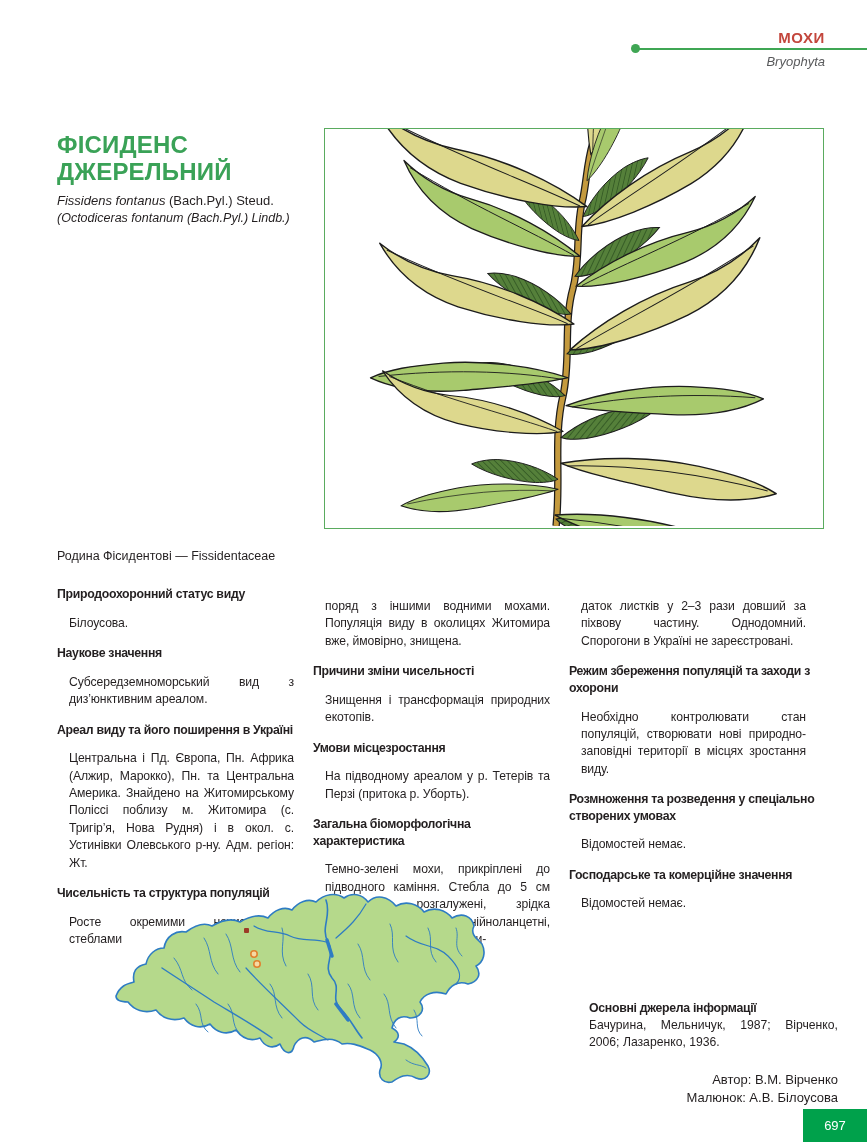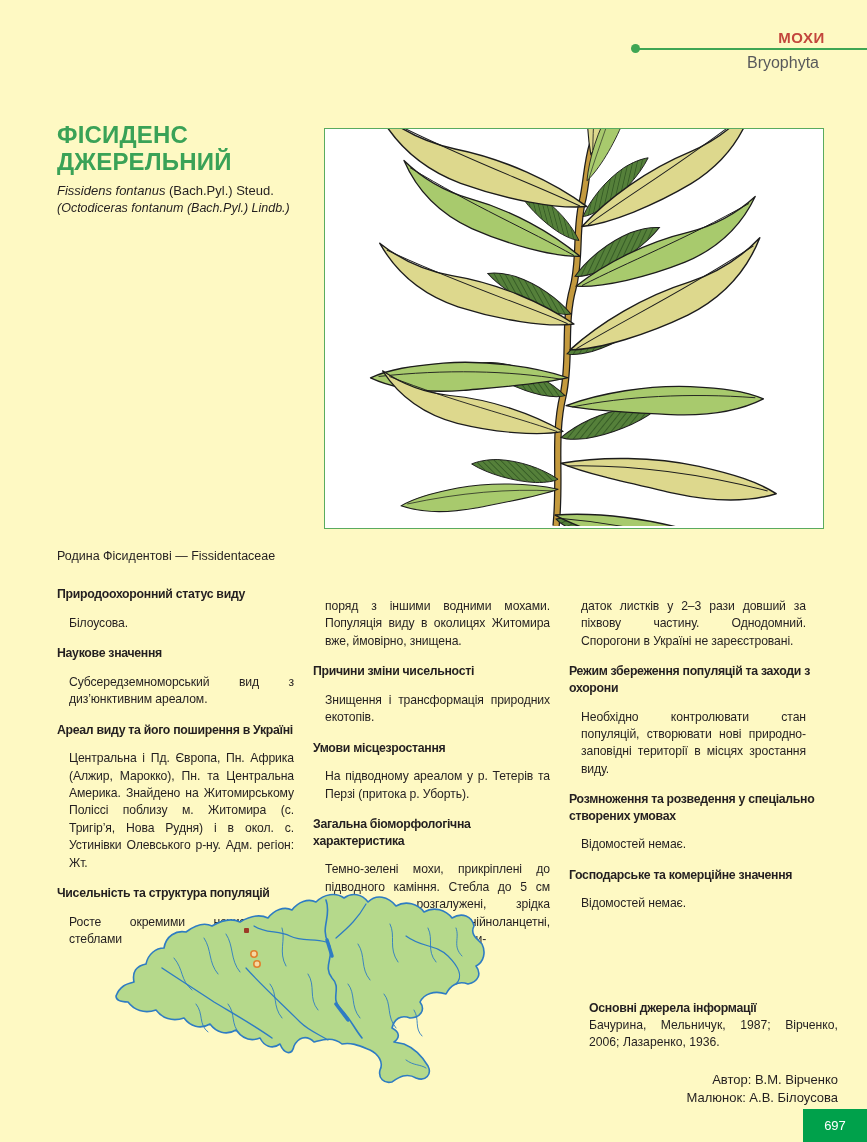--- a/index.html
+++ b/index.html
@@ -1,32 +1,32 @@
 <!DOCTYPE html>
 <html><head>
 <meta charset="utf-8">
 <style>
   html,body{margin:0;padding:0;background:#888;}
   .page{
-    position:relative; width:867px; height:1142px; background:#fef9c3;
+    position:relative; width:867px; height:1142px; background:#ffffff;
     font-family:"Liberation Sans", sans-serif; color:#231f20; overflow:hidden;
     margin:0 auto;
   }
   
   .hdr-section{
     position:absolute; top:29px; right:42px; font-size:15px; font-weight:bold;
     color:#c3463c; letter-spacing:.6px;
   }
   .hdr-rule{position:absolute; top:48px; left:636px; right:0; height:2px; background:#3fa654;}
   .hdr-dot{position:absolute; top:44px; left:631px; width:9px; height:9px; border-radius:50%; background:#3fa654;}
   .hdr-taxon{
-    position:absolute; top:54px; right:48px; font-size:16px; color:#58595b;
-  }
-  
-  .species{position:absolute; left:57px; top:122px; width:264px;}
+    position:absolute; top:54px; right:42px; font-size:13px; font-style:italic; color:#58595b;
+  }
+  
+  .species{position:absolute; left:57px; top:132px; width:264px;}
   .species h1{
     margin:0; font-size:24px; line-height:1.12; color:#3aa257; font-weight:bold; letter-spacing:.2px;
   }
   .latin{margin-top:7px; font-size:13px; line-height:1.3;}
   .latin .it{font-style:italic;}
   .synonym{font-size:12.5px; font-style:italic; line-height:1.3;}
   
   .figure{
     position:absolute; left:324px; top:128px; width:498px; height:399px;
     border:1px solid #5aab5f; background:#fff;

